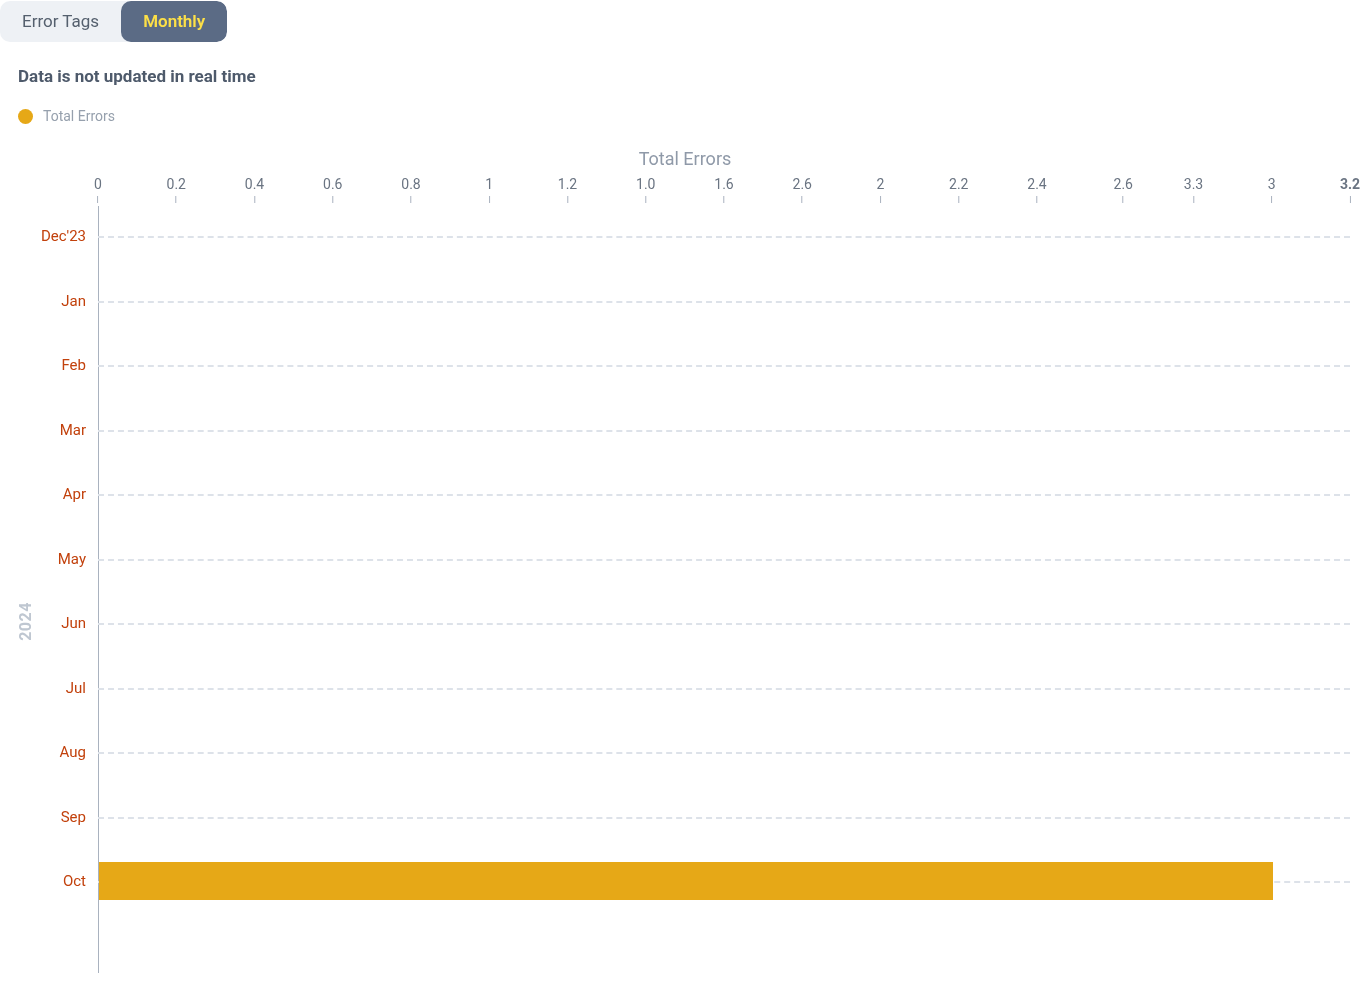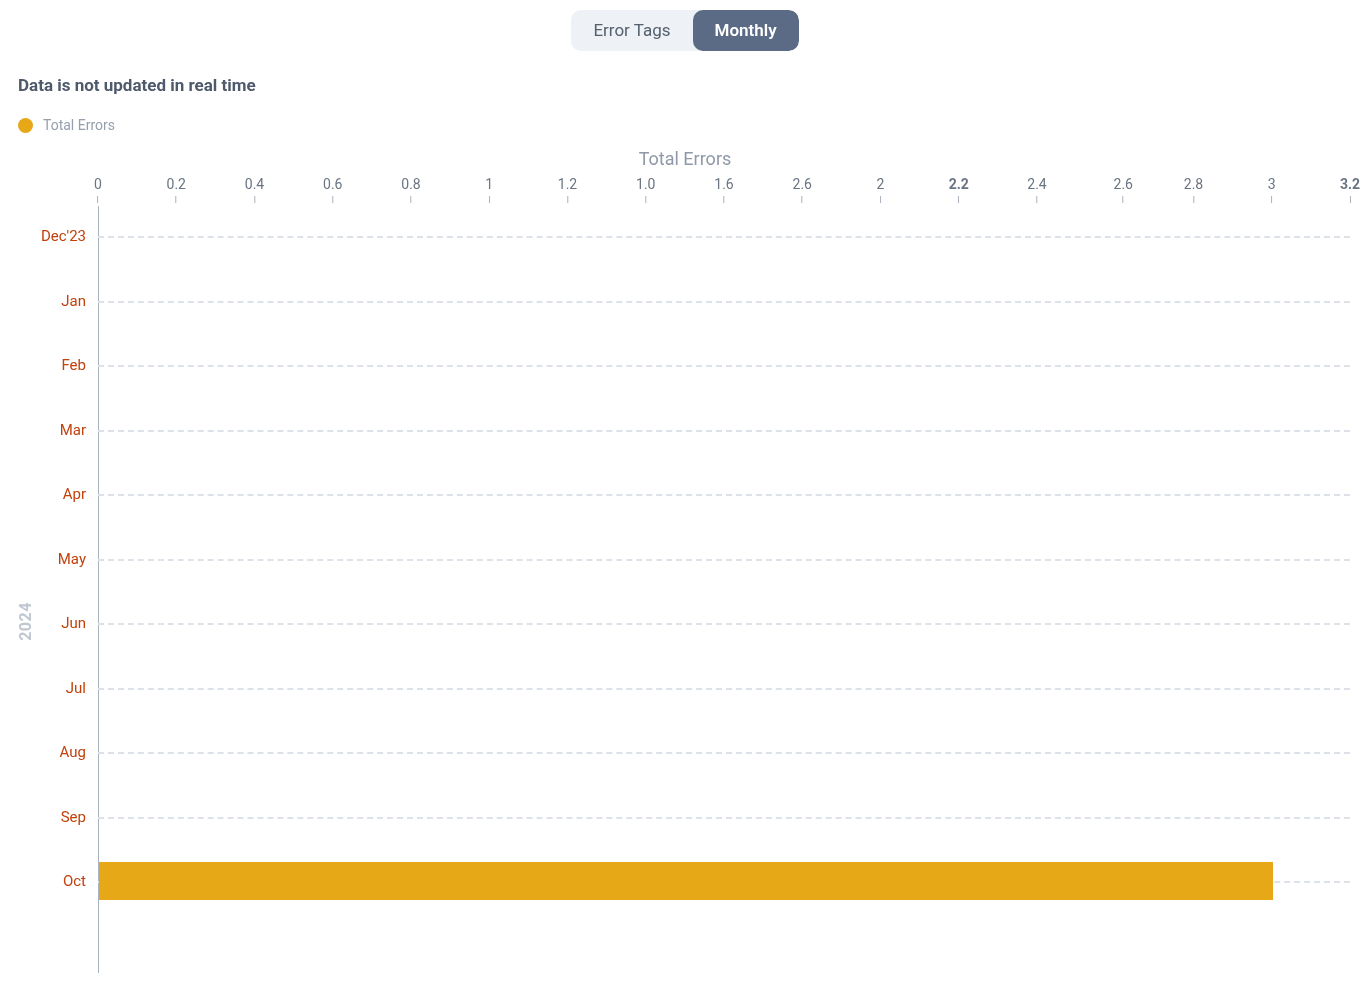--- a/index.html
+++ b/index.html
@@ -9,40 +9,40 @@
     height: 983px;
     background: #ffffff;
     font-family: -apple-system, BlinkMacSystemFont, "Segoe UI", Roboto, "Helvetica Neue", Arial, sans-serif;
     color: #4a5568;
     overflow: hidden;
   }
 
   
   .tabs {
     display: flex;
-    justify-content: center;
-    padding-top: 10px;
+    justify-content: flex-start;
+    padding-top: 1px;
   }
   .tab-group {
     display: inline-flex;
     background: #eef1f5;
     border-radius: 10px;
     overflow: hidden;
   }
   .tab {
     padding: 10px 22px 11px;
     font-size: 17px;
     color: #55606e;
     cursor: pointer;
     user-select: none;
     border-radius: 10px;
   }
   .tab.active {
     background: #5b6b85;
-    color: #ffffff;
+    color: #fde047;
     font-weight: 600;
   }
 
   
   .note {
     font-size: 17px;
     font-weight: 700;
     color: #4e5a6b;
     padding: 24px 0 0 18px;
   }
@@ -216,34 +216,34 @@
         <div class="tick-mark"></div>
       </div>
       <div class="x-tick" style="left: 56.25%;">
         <div>2.6</div>
         <div class="tick-mark"></div>
       </div>
       <div class="x-tick" style="left: 62.5%;">
         <div>2</div>
         <div class="tick-mark"></div>
       </div>
-      <div class="x-tick" style="left: 68.75%; font-weight: bold;">
+      <div class="x-tick" style="left: 68.75%;">
         <div>2.2</div>
         <div class="tick-mark"></div>
       </div>
       <div class="x-tick" style="left: 75%;">
         <div>2.4</div>
         <div class="tick-mark"></div>
       </div>
       <div class="x-tick" style="left: 81.25%; margin-left: 8px;">
         <div>2.6</div>
         <div class="tick-mark"></div>
       </div>
       <div class="x-tick" style="left: 87.5%;">
-        <div>2.8</div>
+        <div>3.3</div>
         <div class="tick-mark"></div>
       </div>
       <div class="x-tick" style="left: 93.75%;">
         <div>3</div>
         <div class="tick-mark"></div>
       </div>
       <div class="x-tick" style="left: 100%; font-weight: bold;">
         <div>3.2</div>
         <div class="tick-mark"></div>
       </div>

